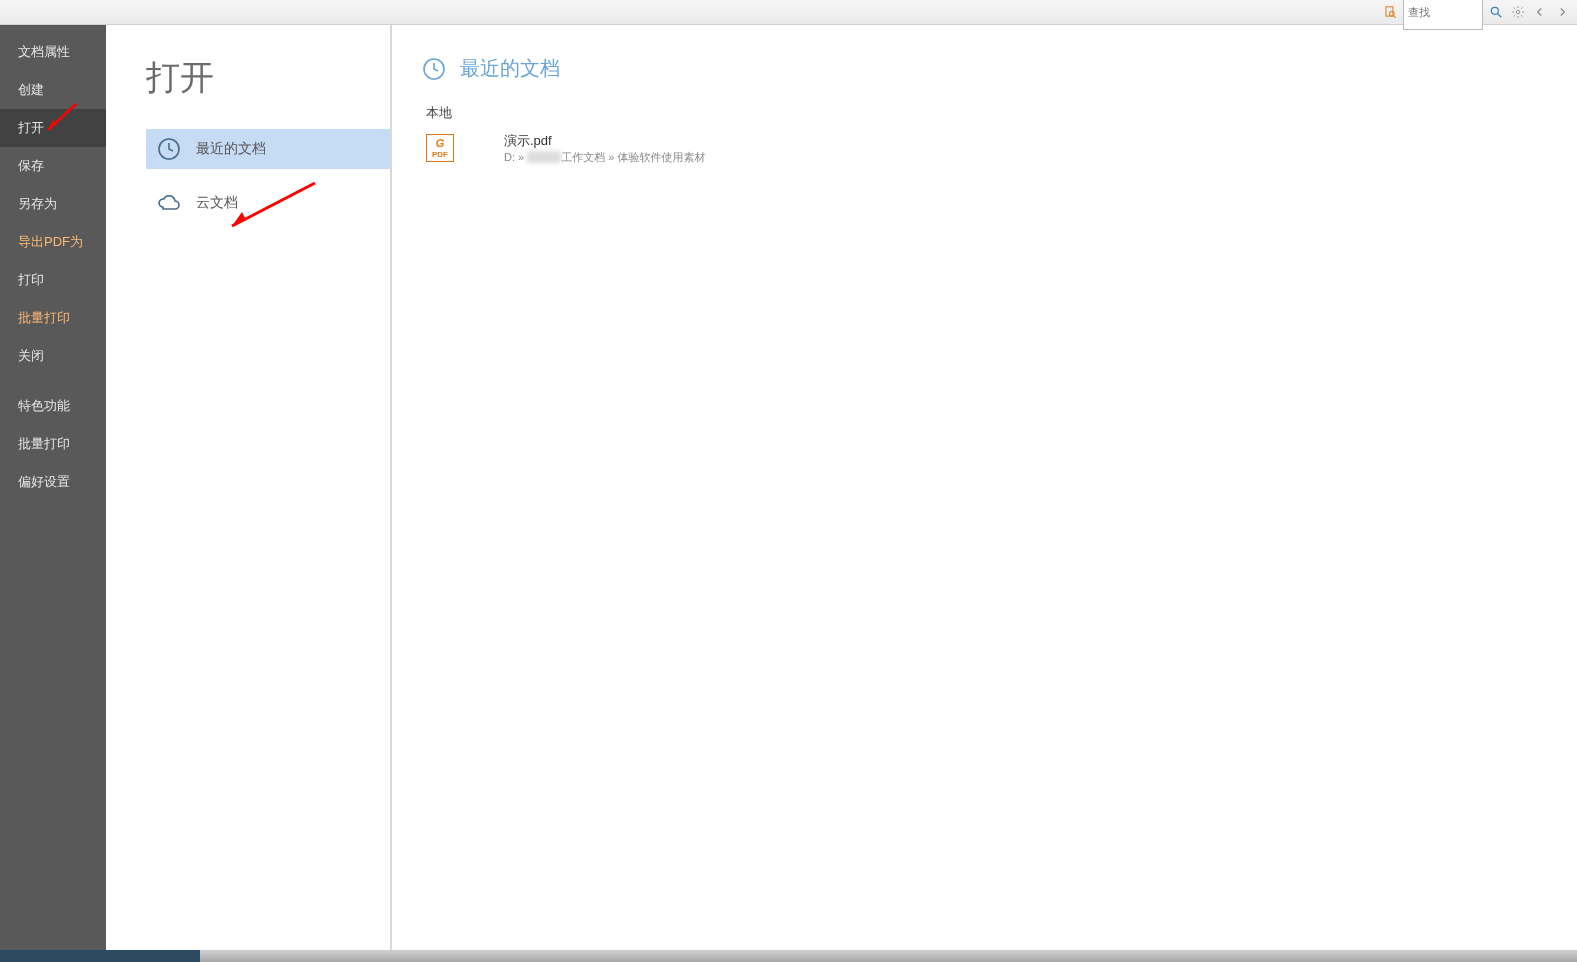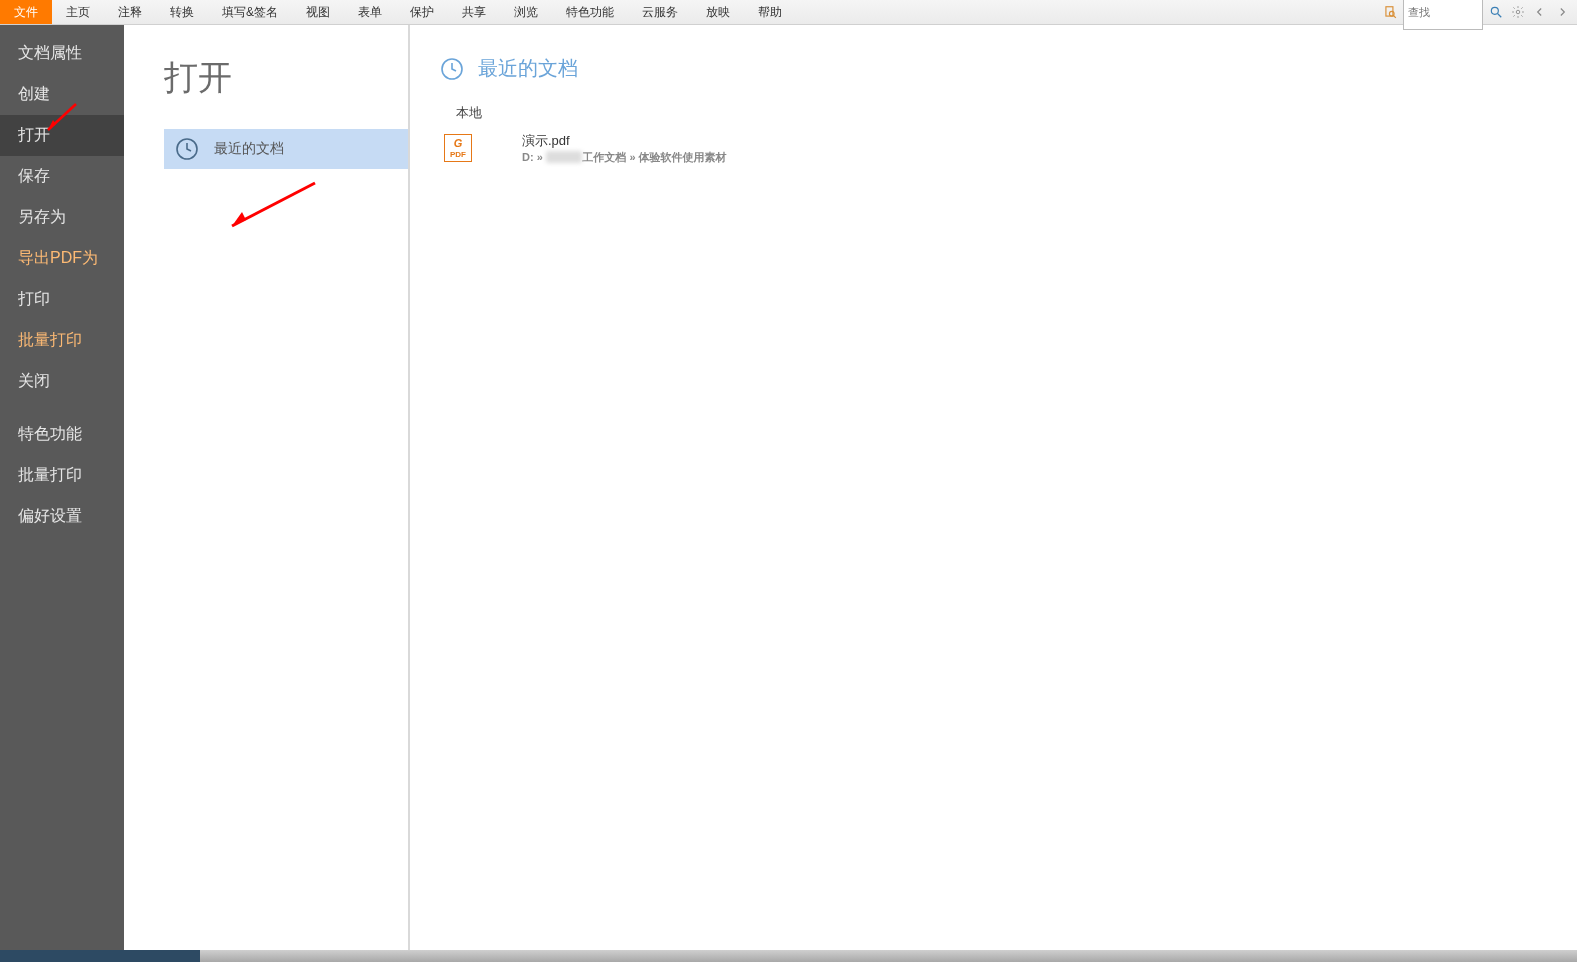--- a/index.html
+++ b/index.html
@@ -10,75 +10,59 @@
 .menu-item { padding: 0 14px; display: flex; align-items: center; cursor: pointer; }
 .menu-item.active { background: #ff7a00; color: #fff; }
 .menu-bar .spacer { flex: 1; }
 .top-right { display: flex; align-items: center; gap: 4px; padding-right: 6px; }
 .search-box { width: 80px; height: 36px; border: 1px solid #bbb; font-size: 11px; padding: 0 4px; color: #999; background: #fff; }
 .icon-btn { width: 18px; height: 18px; display: flex; align-items: center; justify-content: center; color: #888; cursor: pointer; }
 .icon-btn svg { width: 14px; height: 14px; }
 
 
 .container { display: flex; height: calc(100% - 25px); }
-.sidebar { width: 124px; background: #595959; color: #e6e6e6; font-size: 16px; padding-top: 8px; }
+.sidebar { width: 106px; background: #595959; color: #e6e6e6; font-size: 13px; padding-top: 8px; }
 .sidebar-item { padding: 10px 18px; cursor: pointer; }
 .sidebar-item.disabled { color: #fdba74; }
 .sidebar-item.selected { background: #424242; }
 .sidebar-sep { height: 12px; }
 
 
 .open-panel { flex: 1; display: flex; position: relative; }
 .open-left { width: 286px; border-right: 2px solid #d9d9d9; padding: 30px 0 0 40px; }
 .open-title { font-size: 34px; font-weight: 300; color: #6b6b6b; margin-bottom: 28px; }
 .source-list { display: flex; flex-direction: column; gap: 14px; }
 .source-item { display: flex; align-items: center; height: 40px; padding: 0 10px; gap: 14px; cursor: pointer; color: #555; font-size: 14px; }
 .source-item.selected { background: #c6dbf4; }
 .source-icon { width: 26px; height: 26px; display: flex; align-items: center; justify-content: center; }
 .source-icon svg { width: 24px; height: 24px; }
 
 
 .open-right { flex: 1; padding: 30px 0 0 30px; }
 .recent-header { display: flex; align-items: center; gap: 14px; color: #6aa4d9; font-size: 20px; font-weight: 400; margin-bottom: 22px; }
 .recent-header svg { width: 24px; height: 24px; }
-.group-label { font-size: 13px; color: #444; margin: 0 0 6px 16px; }
+.group-label { font-size: 13px; color: #444; margin: 0 0 6px 4px; }
 .file-row { display: flex; align-items: center; gap: 14px; padding: 4px; cursor: pointer; }
 .file-icon { width: 28px; height: 28px; border: 1px solid #e67817; color: #e67817; font-size: 8px; font-weight: bold; display: flex; flex-direction: column; align-items: center; justify-content: center; gap: 1px; }
 .file-icon .gmark { font-size: 11px; font-style: italic; }
 .file-text { font-size: 13px; color: #333; line-height: 1.35; margin-left: 36px; }
-.file-path { font-size: 11px; color: #888; font-weight: bold; }
+.file-path { font-size: 11px; color: #888; }
 .file-path .blur { filter: blur(2px); background: #ddd; color: #ddd; padding: 0 6px; border-radius: 2px; }
 
 
 .bottom-strip { position: absolute; bottom: 0; left: 106px; right: 0; height: 12px; background: linear-gradient(#cfcfcf,#a8a8a8); }
 .bottom-left-dark { position: absolute; bottom: 0; left: 0; width: 200px; height: 12px; background: #2d4a63; }
 
 
 .arrow { position: absolute; pointer-events: none; }
 </style>
 </head>
 <body>
 
 <div class="menu-bar">
-  <div id="menu-items" style="display: flex;">
-      <div class="menu-item active">文件</div>
-      <div class="menu-item">主页</div>
-      <div class="menu-item">注释</div>
-      <div class="menu-item">转换</div>
-      <div class="menu-item">填写&amp;签名</div>
-      <div class="menu-item">视图</div>
-      <div class="menu-item">表单</div>
-      <div class="menu-item">保护</div>
-      <div class="menu-item">共享</div>
-      <div class="menu-item">浏览</div>
-      <div class="menu-item">特色功能</div>
-      <div class="menu-item">云服务</div>
-      <div class="menu-item">放映</div>
-      <div class="menu-item">帮助</div>
-    </div>
   <div class="spacer"></div>
   <div class="top-right">
     <div class="icon-btn">
       <svg viewBox="0 0 24 24" fill="none" stroke="#d99038" stroke-width="2">
           <rect x="5" y="3" width="12" height="16"></rect>
           <circle cx="15" cy="15" r="4"></circle>
           <line x1="18" y1="18" x2="22" y2="22"></line>
         </svg>
     </div>
     <input class="search-box" placeholder="查找" style="">
@@ -131,20 +115,28 @@
       <div class="source-list" id="source-list">
           <div class="source-item selected">
             <div class="source-icon">
               <svg viewBox="0 0 24 24" fill="none" stroke="#4a6b8a" stroke-width="1.6">
                 <circle cx="12" cy="12" r="10"></circle>
                 <polyline points="12,6 12,12 16,14"></polyline>
               </svg>
             </div>
             <span>最近的文档</span>
           </div>
+          <div class="source-item">
+            <div class="source-icon">
+              <svg viewBox="0 0 24 24" fill="none" stroke="#4a6b8a" stroke-width="1.6">
+                <path d="M6 16a4 4 0 1 1 .7-7.95A6 6 0 0 1 18 10a4 4 0 0 1 0 8H6z"></path>
+              </svg>
+            </div>
+            <span>云文档</span>
+          </div>
         </div>
     </div>
     <div class="open-right">
       <div class="recent-header">
         <svg viewBox="0 0 24 24" fill="none" stroke="#6aa4d9" stroke-width="1.6">
             <circle cx="12" cy="12" r="10"></circle>
             <polyline points="12,6 12,12 16,14"></polyline>
           </svg>
         <span>最近的文档</span>
       </div>

